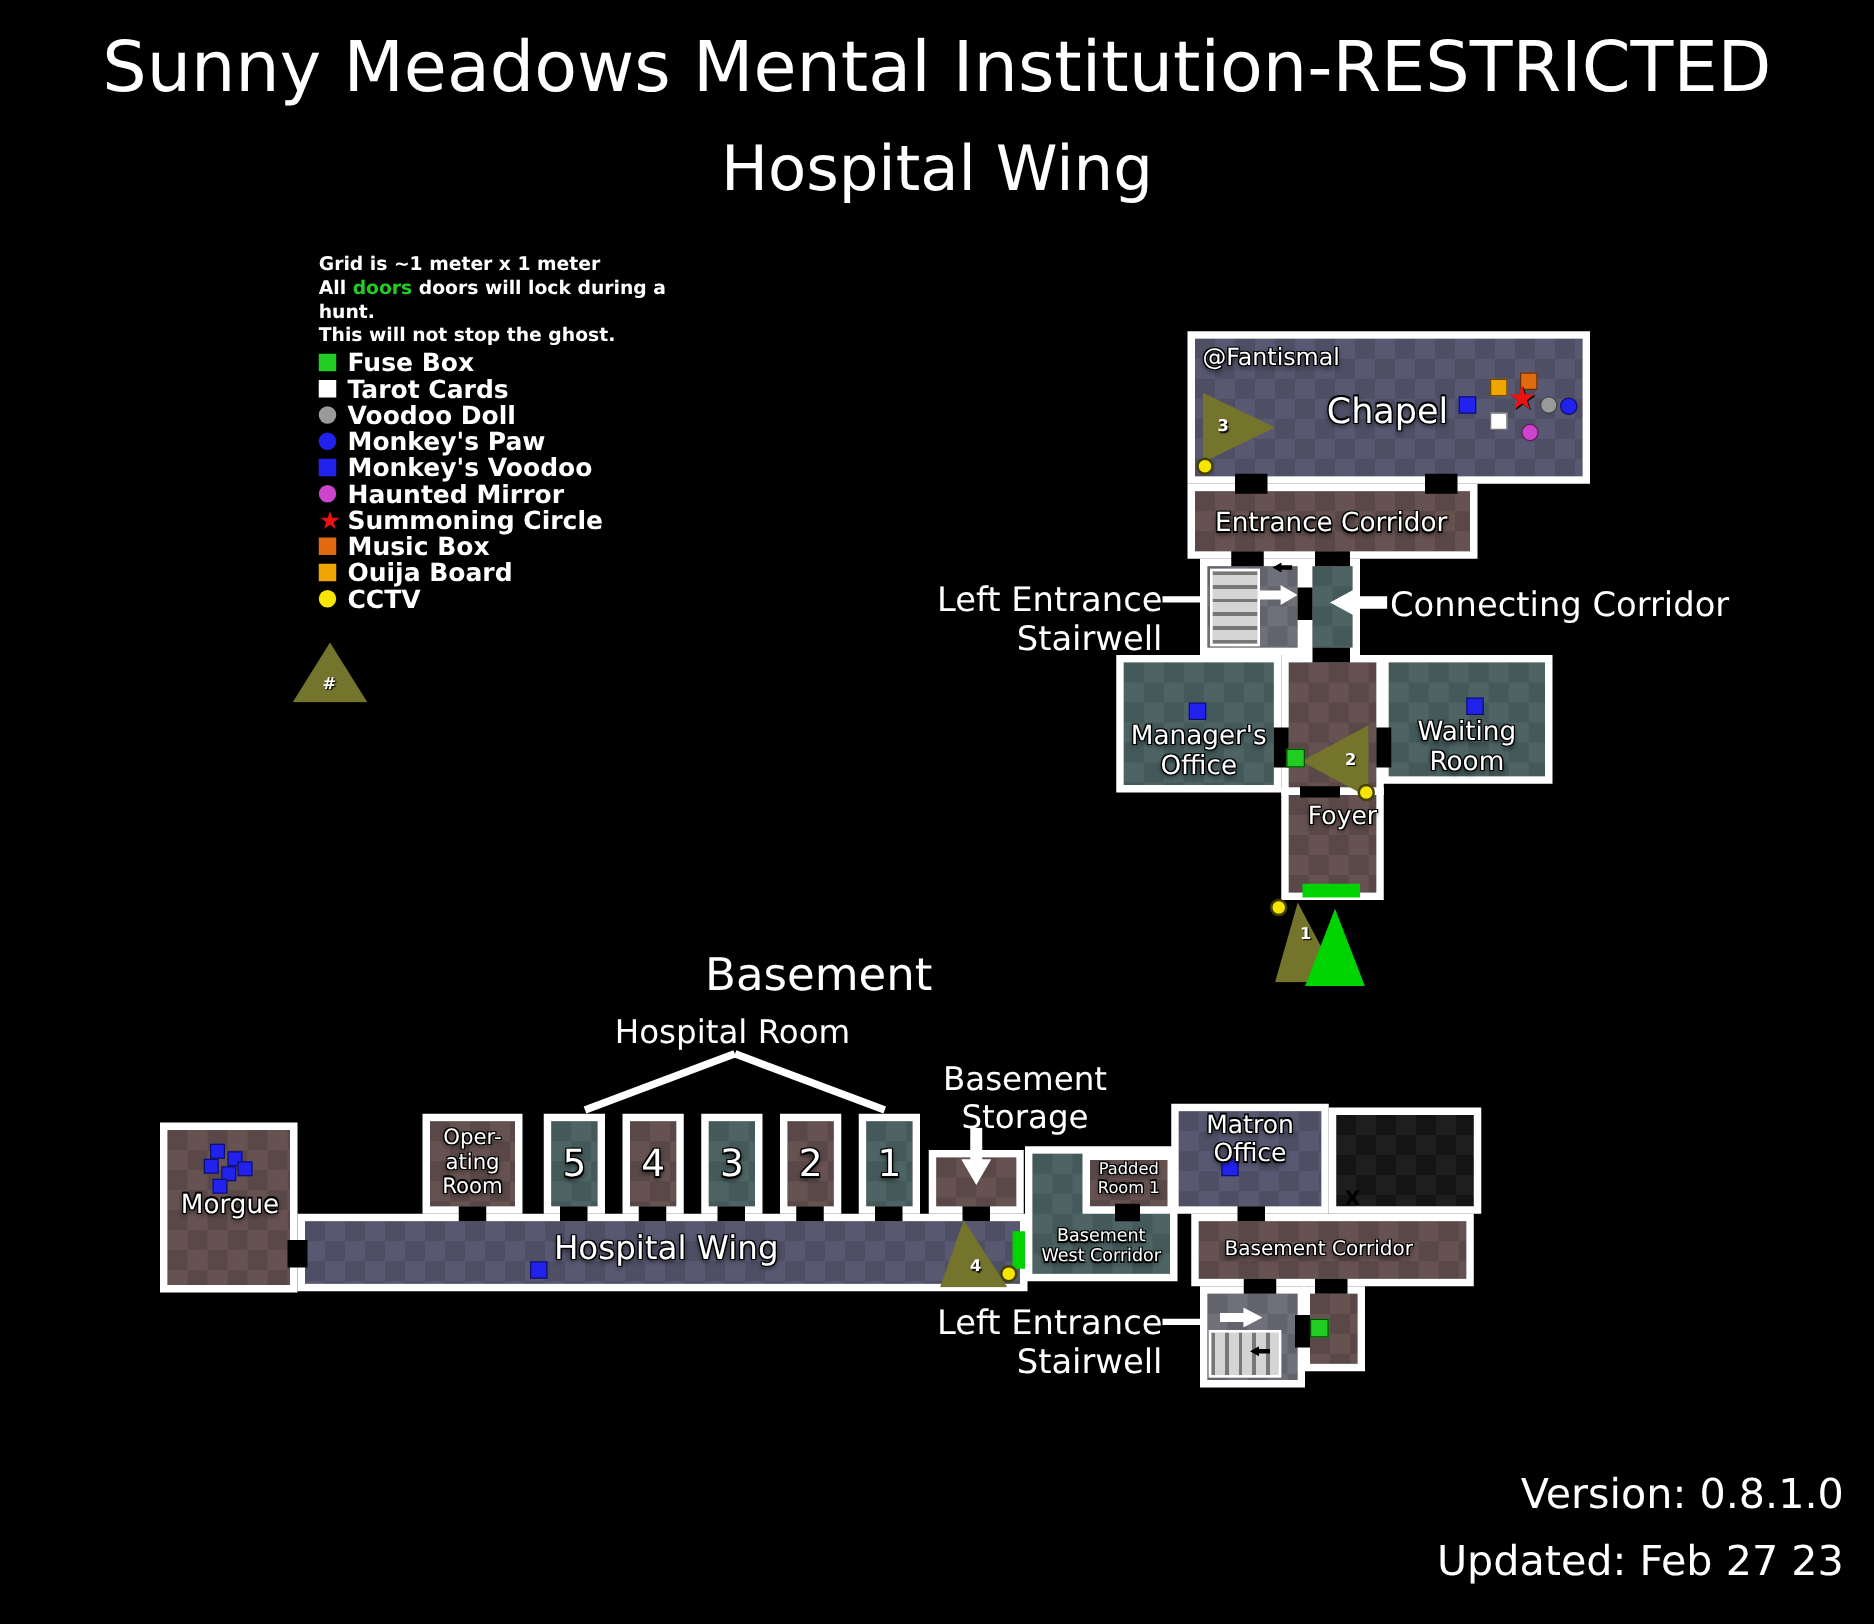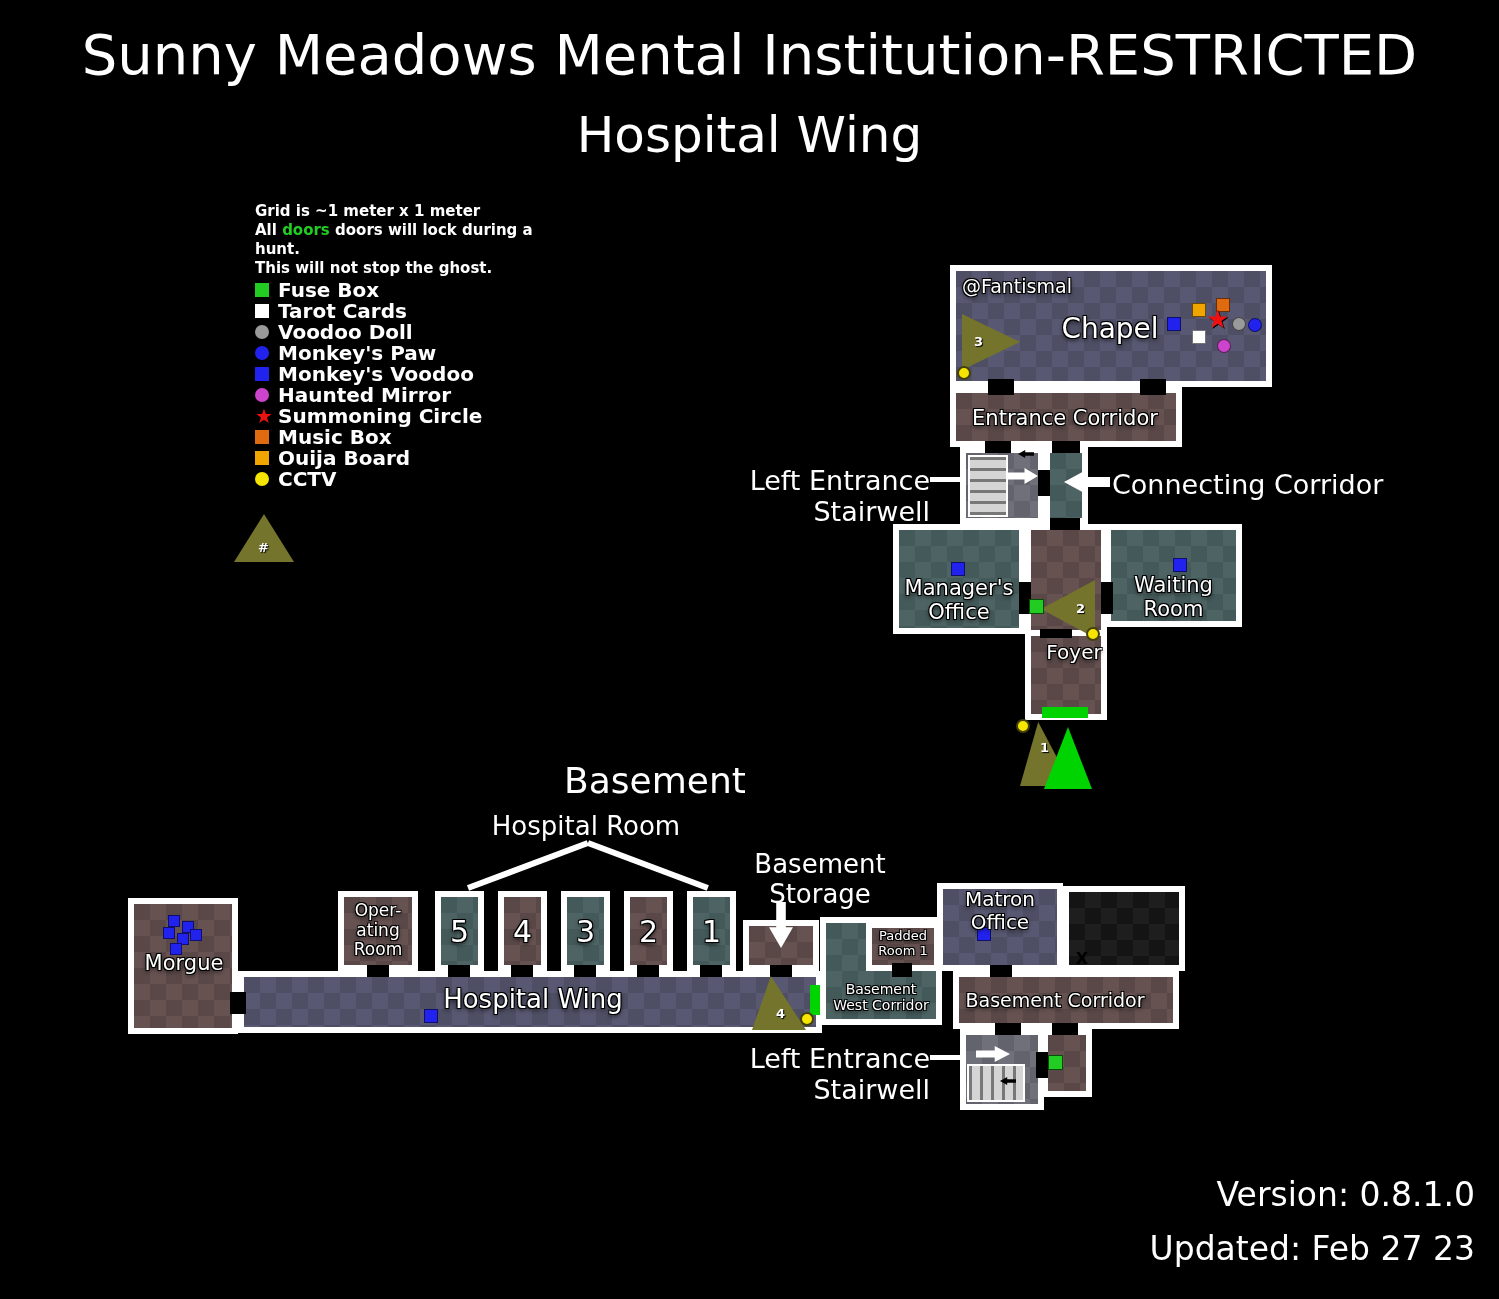--- a/index.html
+++ b/index.html
@@ -223,21 +223,21 @@
   <div class="lbl" style="left:561px;top:915px;width:49px;font-size:30px">3</div>
   <div class="lbl" style="left:624px;top:915px;width:49px;font-size:30px">2</div>
   <div class="lbl" style="left:687px;top:915px;width:49px;font-size:30px">1</div>
   <div class="lbl" style="left:866px;top:929px;width:74px;font-size:13px">Padded
 Room 1</div>
   <div class="lbl" style="left:937px;top:888px;width:126px;font-size:20px">Matron
 Office</div>
   <div class="lbl" style="left:383px;top:985px;width:300px;font-size:26px">Hospital Wing</div>
   <div class="lbl" style="left:820px;top:981px;width:122px;font-size:14px">Basement
 West Corridor</div>
-  <div class="lbl" style="left:953px;top:990px;width:204px;font-size:19px">Basement Corridor</div>
+  <div class="lbl" style="left:953px;top:990px;width:204px;font-size:16px">Basement Corridor</div>
   <div class="lbl" style="left:633px;top:1043px;width:297px;font-size:27px;text-align:right;text-shadow:none">Left Entrance Stairwell</div>
   <div class="wline" style="left:930px;top:1055px;width:34px;height:5px"></div>
   <div class="lbl plain" style="left:1070px;top:950px;width:24px;font-size:16px;font-weight:bold">X</div>
 
   <div class="cone tri-up2" style="left:752px;top:976px;width:54px;height:54px"></div>
   <span class="cone-num" style="left:776px;top:1006px">4</span>
   <div class="dot" style="left:800px;top:1012px"></div>
   <div class="gdoor" style="left:810px;top:985px;width:10px;height:30px"></div>
   <div class="fuse" style="left:1048px;top:1055px"></div>
 

